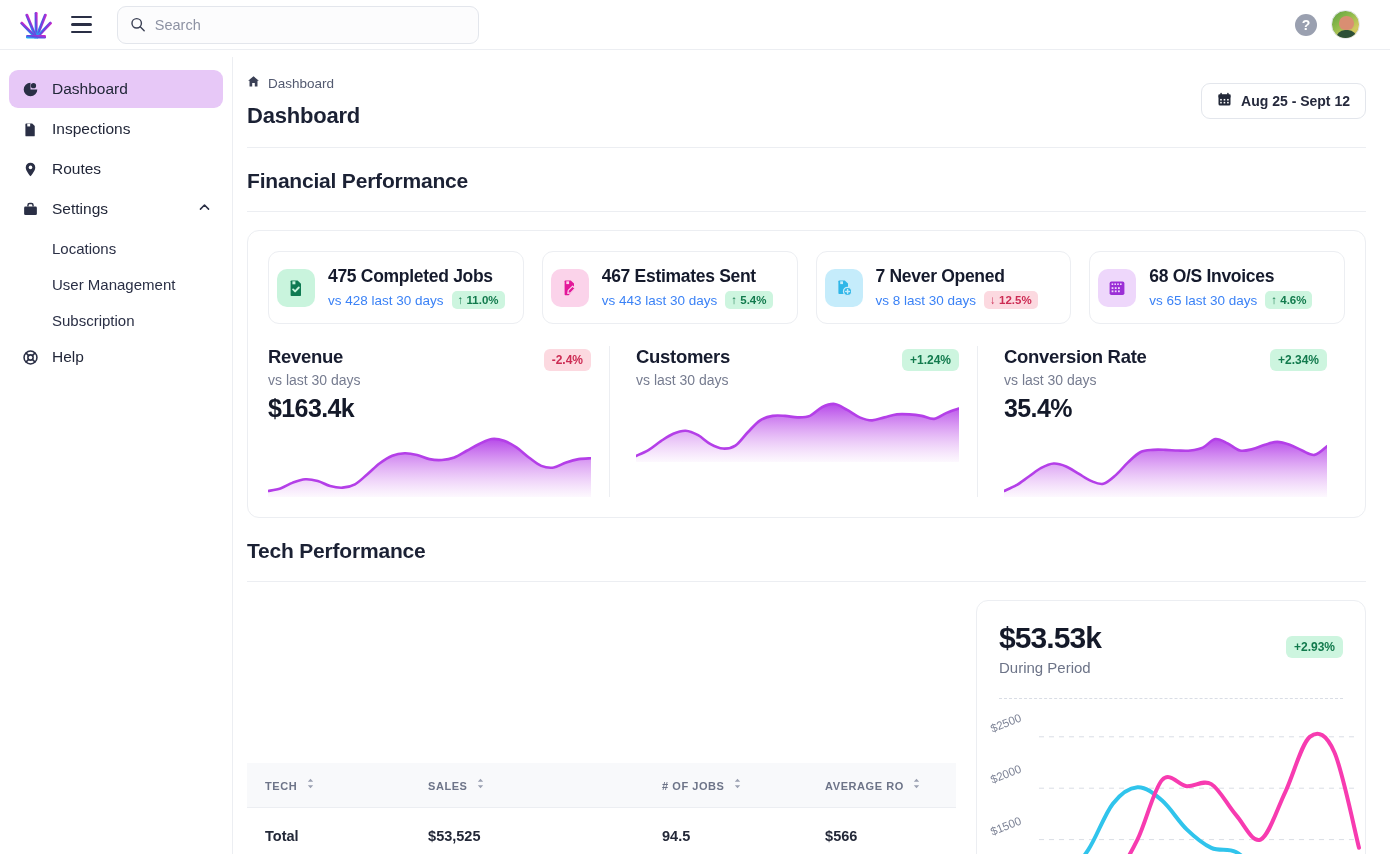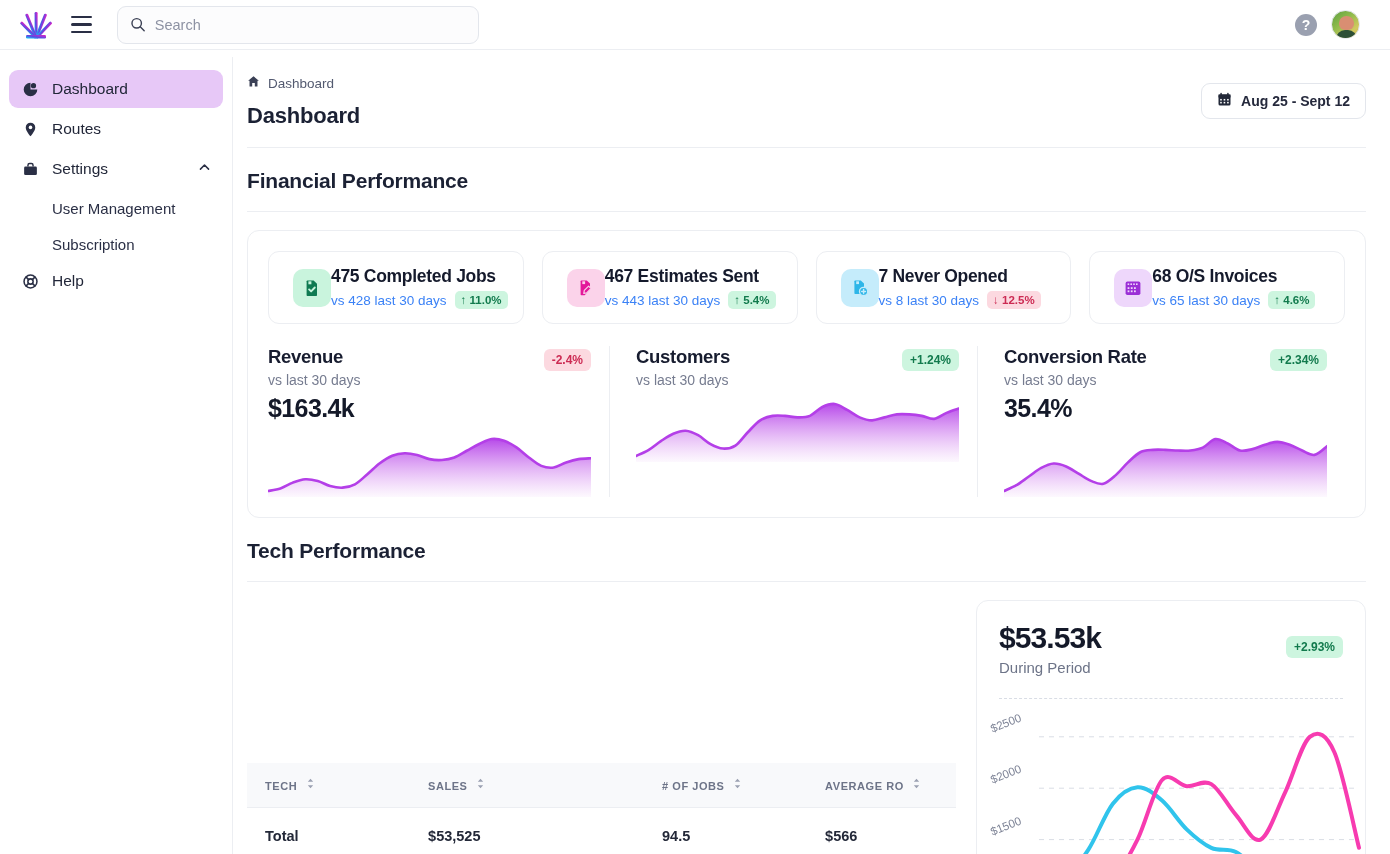--- a/index.html
+++ b/index.html
@@ -113,21 +113,21 @@
   .section-rule { height: 1px; background: #eceef2; margin-top: 18px; }
 
   
   .kpi-panel {
     margin-top: 18px; border: 1px solid #eceef2; border-radius: 12px;
     background: #fff; padding: 20px; position: relative;
   }
   .kpi-row { display: flex; gap: 18px; }
   .kpi-card {
     flex: 1; border: 1px solid #eceef2; border-radius: 11px;
-    padding: 14px 24px; display: flex; align-items: center; 
+    padding: 14px 8px; display: flex; align-items: center; gap: 13px;
     background: #fff; min-width: 0;
   }
   .kpi-ico { width: 38px; height: 38px; border-radius: 10px; flex: 0 0 38px; display:flex; align-items:center; justify-content:center; }
   .kpi-body { min-width: 0; }
   .kpi-title { font-size: 17.5px; font-weight: bold; color: #151a2c; white-space: nowrap; letter-spacing: -0.3px; }
   .kpi-sub { display: flex; align-items: center; gap: 8px; margin-top: 4px; }
   .kpi-sub-txt { font-size: 13.5px; color: #3b82f6; white-space: nowrap; }
   .pill { font-size: 11.5px; font-weight: bold; border-radius: 5px; padding: 3px 6px; white-space: nowrap; }
   .pill.up { background: #cdf5df; color: #127a4d; }
   .pill.down { background: #fcd9e0; color: #cc2b53; }
@@ -226,20 +226,29 @@
   <div class="nav-item active">
     <span class="nav-ico">
       <svg width="17" height="17" viewBox="0 0 20 20">
         <path d="M10 2a8 8 0 1 0 8 8h-8z" fill="#2a2f45"></path>
         <circle cx="13.5" cy="5.5" r="3.1" fill="#2a2f45"></circle>
       </svg>
     </span>
     <span>Dashboard</span>
   </div>
 
+  <div class="nav-item">
+    <span class="nav-ico">
+      <svg width="17" height="17" viewBox="0 0 20 20">
+        <path d="M5 3h7l3 3v11a1 1 0 0 1-1 1H5a1 1 0 0 1-1-1V4a1 1 0 0 1 1-1z" fill="#2a2f45"></path>
+        <path d="M6.2 3.2h3.4v3.2H6.2z" fill="#fff"></path>
+      </svg>
+    </span>
+    <span>Inspections</span>
+  </div>
 
   <div class="nav-item">
     <span class="nav-ico">
       <svg width="17" height="17" viewBox="0 0 20 20">
         <path d="M10 2a5.6 5.6 0 0 0-5.6 5.6c0 4.2 5.6 10.4 5.6 10.4s5.6-6.2 5.6-10.4A5.6 5.6 0 0 0 10 2z" fill="#2a2f45"></path>
         <circle cx="10" cy="7.5" r="2.1" fill="#fff"></circle>
       </svg>
     </span>
     <span>Routes</span>
   </div>
@@ -252,20 +261,23 @@
       </svg>
     </span>
     <span>Settings</span>
     <span class="chev">
       <svg width="13" height="13" viewBox="0 0 16 16">
         <path d="M3 10l5-5 5 5" fill="none" stroke="#2a2f45" stroke-width="1.9" stroke-linecap="round" stroke-linejoin="round"></path>
       </svg>
     </span>
   </div>
 
+  <div class="sub-item">
+    <span>Locations</span>
+  </div>
   <div class="sub-item">
     <span>User Management</span>
   </div>
   <div class="sub-item">
     <span>Subscription</span>
   </div>
 
   <div class="nav-item">
     <span class="nav-ico">
       <svg width="17" height="17" viewBox="0 0 20 20">

